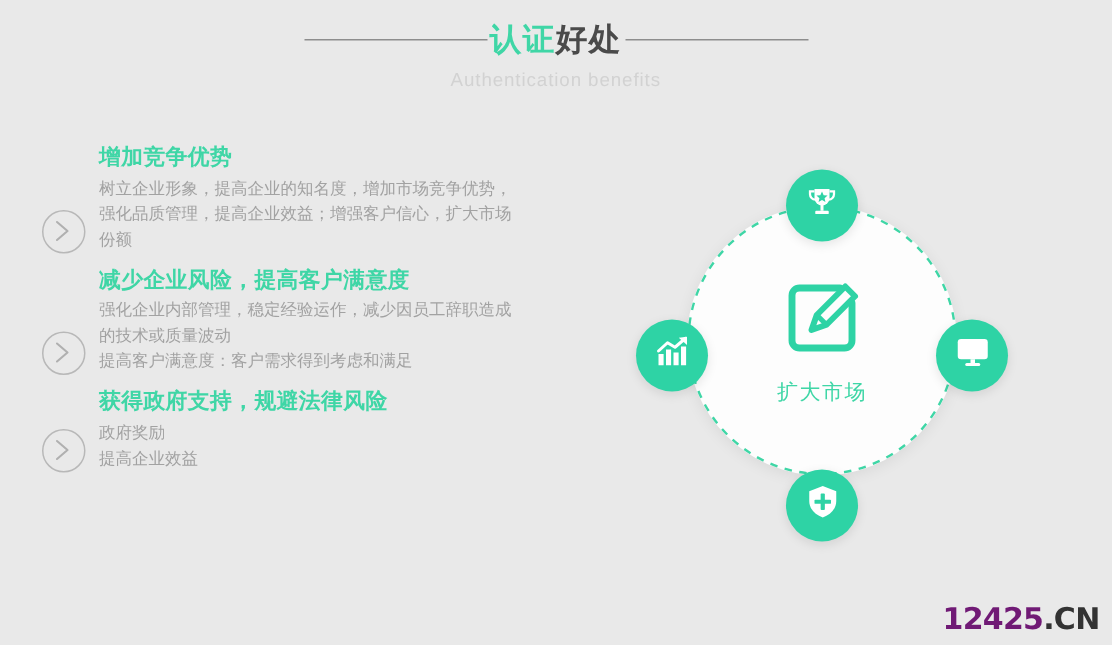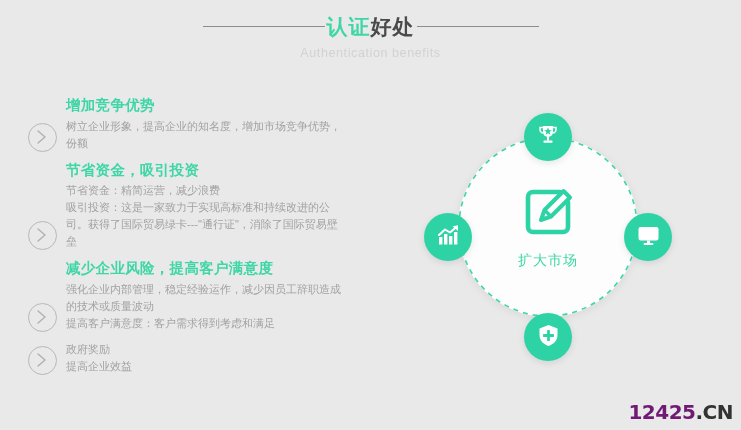--- a/index.html
+++ b/index.html
@@ -184,41 +184,26 @@
   <div class="benefit">
     <span class="bullet">
       <svg width="13" height="14" viewBox="0 0 13 14">
           <polyline points="2,1 9,7 2,13" fill="none" stroke="#b0b0b0" stroke-width="1.4" stroke-linecap="round" stroke-linejoin="round"></polyline>
         </svg>
     </span>
     <div class="benefit-body">
       <div class="benefit-title">增加竞争优势</div>
       <div class="benefit-desc">
         <p>树立企业形象，提高企业的知名度，增加市场竞争优势，</p>
+        <p>强化品质管理，提高企业效益；增强客户信心，扩大市场</p>
         <p>份额</p>
       </div>
     </div>
   </div>
 
-  <div class="benefit">
-    <span class="bullet">
-      <svg width="13" height="14" viewBox="0 0 13 14">
-          <polyline points="2,1 9,7 2,13" fill="none" stroke="#b0b0b0" stroke-width="1.4" stroke-linecap="round" stroke-linejoin="round"></polyline>
-        </svg>
-    </span>
-    <div class="benefit-body">
-      <div class="benefit-title">节省资金，吸引投资</div>
-      <div class="benefit-desc">
-        <p>节省资金：精简运营，减少浪费</p>
-        <p>吸引投资：这是一家致力于实现高标准和持续改进的公</p>
-        <p>司。获得了国际贸易绿卡---"通行证"，消除了国际贸易壁</p>
-        <p>垒</p>
-      </div>
-    </div>
-  </div>
 
   <div class="benefit">
     <span class="bullet">
       <svg width="13" height="14" viewBox="0 0 13 14">
           <polyline points="2,1 9,7 2,13" fill="none" stroke="#b0b0b0" stroke-width="1.4" stroke-linecap="round" stroke-linejoin="round"></polyline>
         </svg>
     </span>
     <div class="benefit-body">
       <div class="benefit-title">减少企业风险，提高客户满意度</div>
       <div class="benefit-desc">
@@ -229,20 +214,21 @@
     </div>
   </div>
 
   <div class="benefit">
     <span class="bullet">
       <svg width="13" height="14" viewBox="0 0 13 14">
           <polyline points="2,1 9,7 2,13" fill="none" stroke="#b0b0b0" stroke-width="1.4" stroke-linecap="round" stroke-linejoin="round"></polyline>
         </svg>
     </span>
     <div class="benefit-body">
+      <div class="benefit-title">获得政府支持，规避法律风险</div>
       <div class="benefit-desc">
         <p>政府奖励</p>
         <p>提高企业效益</p>
       </div>
     </div>
   </div>
 
 </div>
 
 <div class="diagram">

